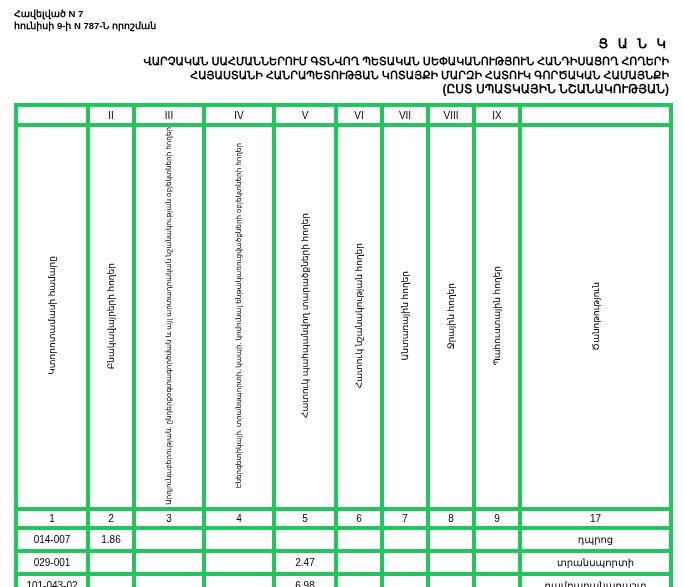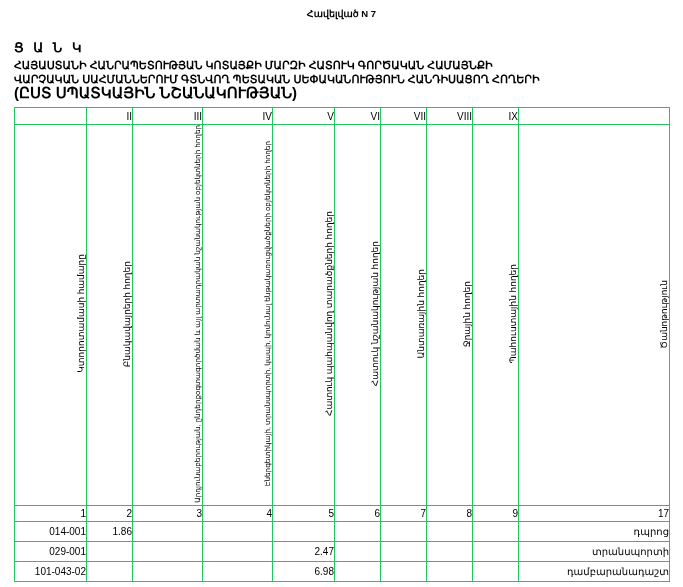--- a/index.html
+++ b/index.html
@@ -16,57 +16,57 @@
     overflow: hidden;
   }
   .page {
     width: 683px;
     height: 587px;
     position: relative;
     box-sizing: border-box;
     padding: 6px 14px 0 14px;
   }
   .appendix {
-    text-align: center;
+    text-align: left;
     font-size: 9.5px;
     font-weight: bold;
     line-height: 12px;
     margin-top: 2px;
   }
   .appendix div { white-space: nowrap; }
   .title-block {
-    text-align: left;
-    margin-top: 20px;
+    text-align: right;
+    margin-top: 4px;
   }
   .tank {
     font-size: 13px;
     font-weight: bold;
     letter-spacing: 3px;
     margin-bottom: 3px;
   }
   .title-line {
     font-size: 11px;
     font-weight: bold;
     line-height: 14px;
     letter-spacing: 0px;
   }
   .title-line.sub {
-    font-size: 15px;
+    font-size: 12px;
   }
   table.main {
     border-collapse: collapse;
     width: 655px;
     margin: 7px auto 0 auto;
     table-layout: fixed;
   }
   table.main td, table.main th {
-    border: 1px solid #22c55e;
+    border: 4px solid #22c55e;
     padding: 0;
     font-size: 10px;
-    text-align: right;
+    text-align: center;
     vertical-align: middle;
     font-weight: normal;
   }
   .hdr-row-top td {
     height: 16px;
     font-size: 9px;
     font-weight: bold;
   }
   .vert-head {
     height: 150px;
@@ -104,26 +104,27 @@
     margin-top: 32px;
   }
 </style>
 </head>
 <body>
 
 <div class="page">
 
   <div class="appendix">
     <div>Հավելված N 7</div>
+    <div>հունիսի 9-ի N 787-Ն որոշման</div>
   </div>
 
   <div class="title-block">
     <div class="tank">Ց Ա Ն Կ</div>
+    <div class="title-line">ՎԱՐՉԱԿԱՆ ՍԱՀՄԱՆՆԵՐՈՒՄ ԳՏՆՎՈՂ ՊԵՏԱԿԱՆ ՍԵՓԱԿԱՆՈՒԹՅՈՒՆ ՀԱՆԴԻՍԱՑՈՂ ՀՈՂԵՐԻ</div>
     <div class="title-line">ՀԱՅԱՍՏԱՆԻ ՀԱՆՐԱՊԵՏՈՒԹՅԱՆ ԿՈՏԱՅՔԻ ՄԱՐԶԻ ՀԱՏՈՒԿ ԳՈՐԾԱԿԱՆ ՀԱՄԱՅՆՔԻ</div>
-    <div class="title-line">ՎԱՐՉԱԿԱՆ ՍԱՀՄԱՆՆԵՐՈՒՄ ԳՏՆՎՈՂ ՊԵՏԱԿԱՆ ՍԵՓԱԿԱՆՈՒԹՅՈՒՆ ՀԱՆԴԻՍԱՑՈՂ ՀՈՂԵՐԻ</div>
     <div class="title-line sub">(ԸՍՏ ՍՊԱՏԿԱՅԻՆ ՆՇԱՆԱԿՈՒԹՅԱՆ)</div>
   </div>
 
   <table class="main">
     <colgroup>
       <col style="width:72px">
       <col style="width:46px">
       <col style="width:70px">
       <col style="width:70px">
       <col style="width:62px">
@@ -185,21 +186,21 @@
         <td>4</td>
         <td>5</td>
         <td>6</td>
         <td>7</td>
         <td>8</td>
         <td>9</td>
         <td>17</td>
       </tr>
 
       <tr class="data-row">
-        <td class="code">014-001</td>
+        <td class="code">014-007</td>
         <td>1.86</td>
         <td></td>
         <td></td>
         <td></td>
         <td></td>
         <td></td>
         <td></td>
         <td></td>
         <td class="note">դպրոց</td>
       </tr>

